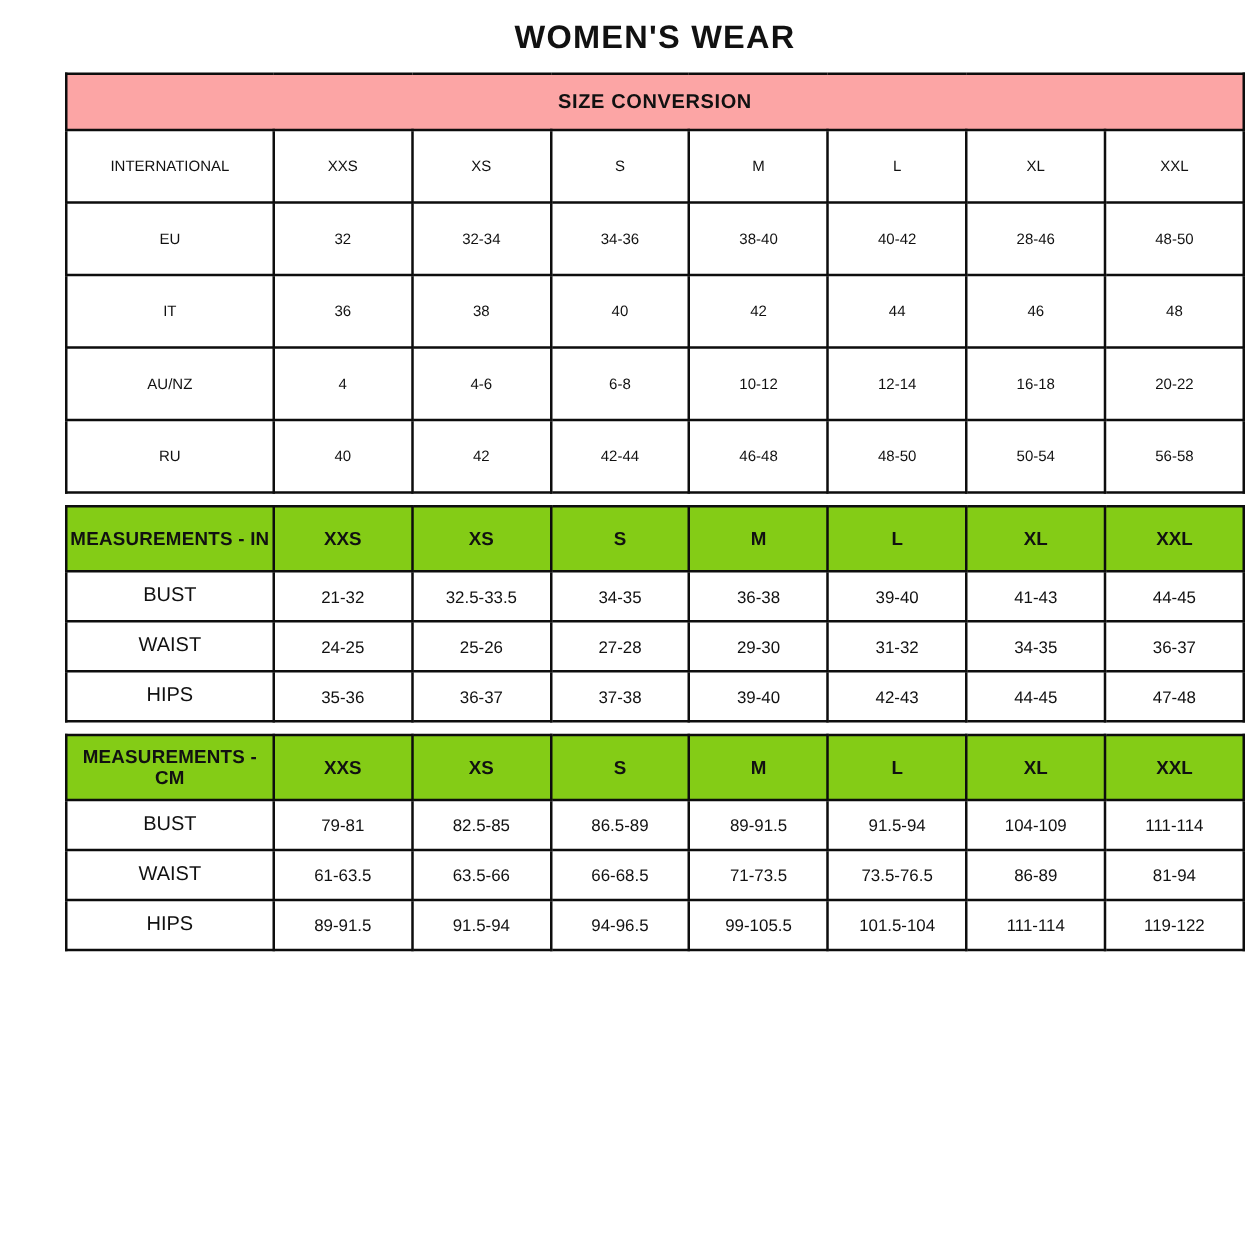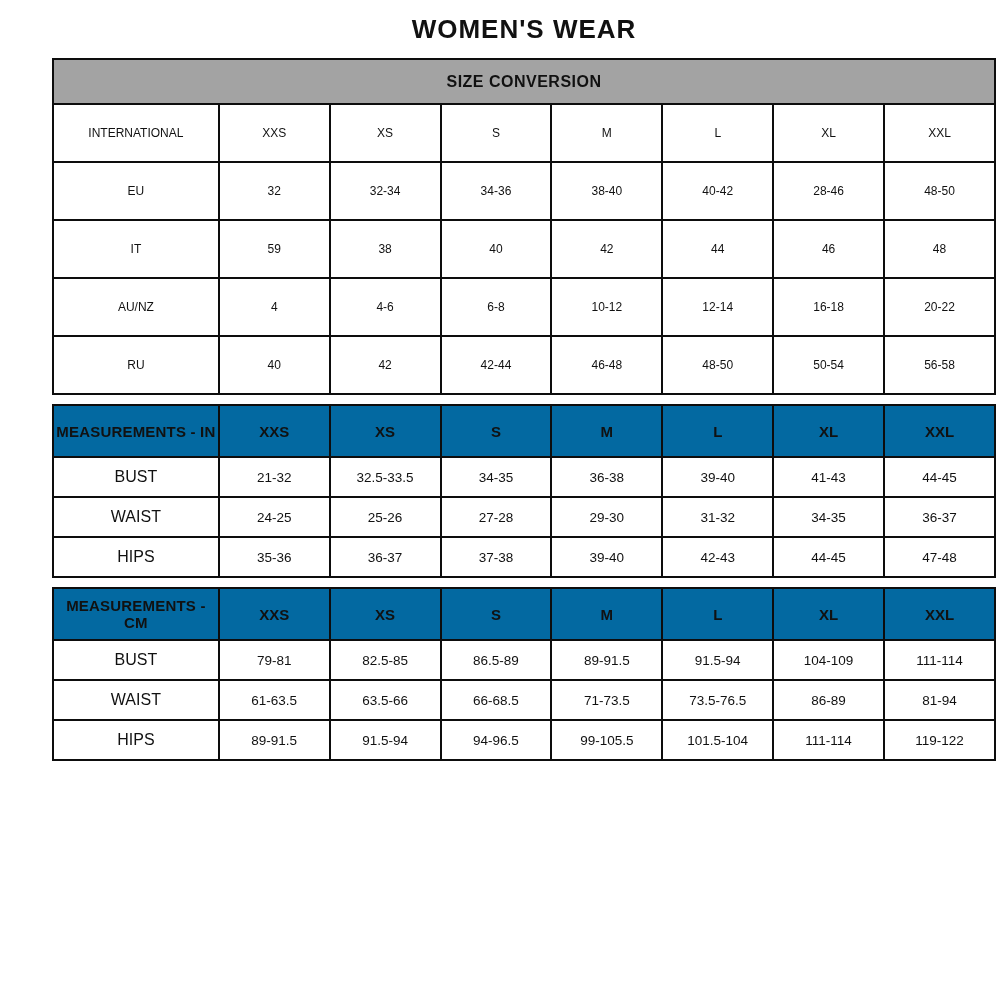--- a/index.html
+++ b/index.html
@@ -27,30 +27,30 @@
   td, th {
     border: 2px solid #0d0d0d;
     text-align: center;
     vertical-align: middle;
     font-weight: 400;
     background: #ffffff;
   }
   col.label-col { width: 17.6%; }
   
   .sc-header td {
-    background: #a3a3a3;
+    background: #fca5a5;
     font-weight: 700;
     font-size: 16px;
     height: 45px;
     letter-spacing: 0.5px;
   }
   .sc-body td { height: 58px; font-size: 12px; }
   
   .m-header td {
-    background: #0369a1;
+    background: #84cc16;
     font-weight: 700;
     font-size: 15px;
     height: 52px;
   }
   .m-header td:first-child { font-size: 15px; letter-spacing: 0.2px; }
   .m-body td { height: 40px; font-size: 13.5px; }
   .m-body td.row-label { font-size: 16px; }
 </style>
 </head>
 <body>
@@ -89,21 +89,21 @@
         <td>32</td>
         <td>32-34</td>
         <td>34-36</td>
         <td>38-40</td>
         <td>40-42</td>
         <td>28-46</td>
         <td>48-50</td>
       </tr>
       <tr class="sc-body">
         <td>IT</td>
-        <td>59</td>
+        <td>36</td>
         <td>38</td>
         <td>40</td>
         <td>42</td>
         <td>44</td>
         <td>46</td>
         <td>48</td>
       </tr>
       <tr class="sc-body">
         <td>AU/NZ</td>
         <td>4</td>

